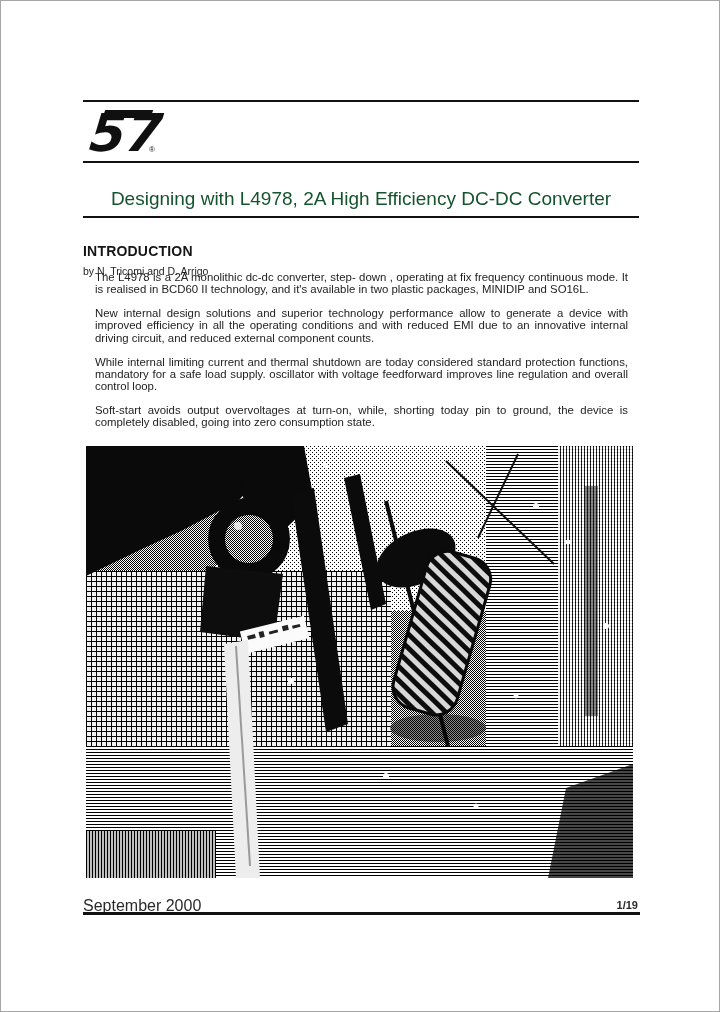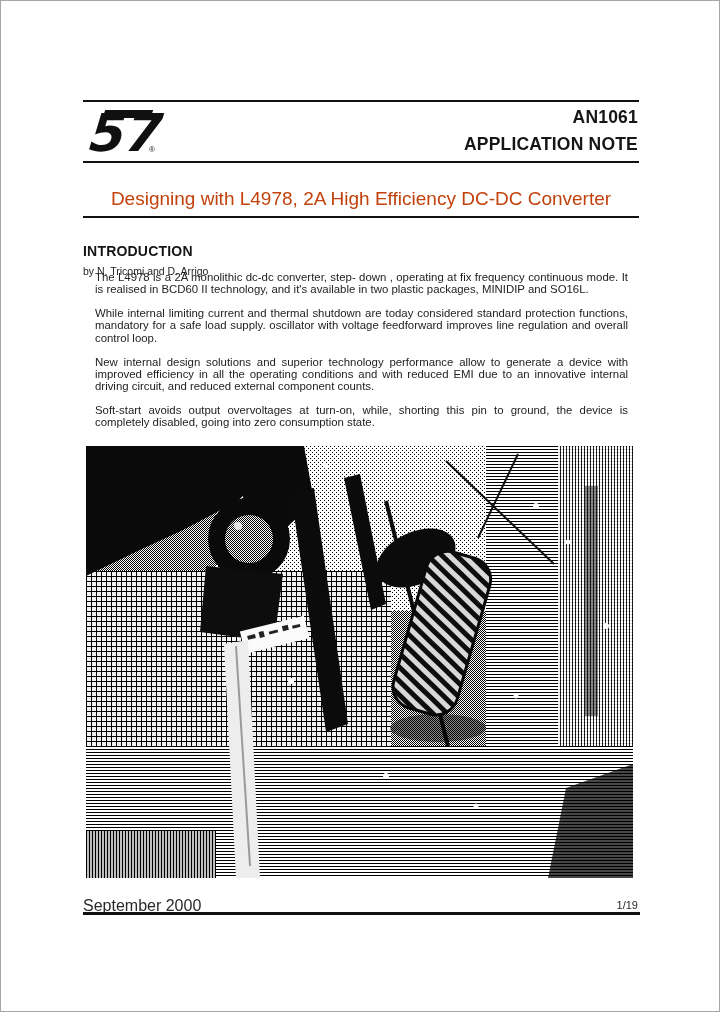--- a/index.html
+++ b/index.html
@@ -12,71 +12,67 @@
   .rule-title{top:215px;height:2px;}
   .rule-footer{top:911px;height:3px;width:557px;}
 
   .logo{position:absolute;left:84px;top:104px;width:80px;height:52px;}
   .logo .reg{position:absolute;left:64px;top:40px;font-size:8px;color:#222;}
 
   .doc-id{position:absolute;right:81px;top:103px;text-align:right;font-weight:bold;
           font-size:17.5px;line-height:27px;letter-spacing:.2px;color:#161616;}
 
   .title{position:absolute;left:82px;top:187px;width:556px;margin:0;text-align:center;
-         font-size:19px;font-weight:normal;color:#c2410c;white-space:nowrap;}
+         font-size:19px;font-weight:normal;color:#14532d;white-space:nowrap;}
 
   .byline{position:absolute;left:82px;top:220px;width:556px;text-align:left;
           font-weight:normal;font-size:10.5px;color:#1d1d1d;margin-top:44px;}
 
   .intro{position:absolute;left:82px;top:241px;width:557px;}
   .intro h2{margin:1px 0 3px 0;font-size:14px;letter-spacing:.2px;color:#151515;}
   .intro p{margin:12px;font-size:11.4px;line-height:12.15px;text-align:justify;color:#222;}
 
   .photo{position:absolute;left:85px;top:445px;width:547px;height:432px;margin:0;}
   .photo svg{display:block;}
 
   .footer-date{position:absolute;left:82px;top:896px;font-size:16px;color:#2a2a2a;}
-  .footer-page{position:absolute;right:81px;top:898px;font-size:11px;color:#2a2a2a;}
+  .footer-page{position:absolute;right:81px;top:898px;font-size:11px;color:#2a2a2a;font-weight:bold;}
 </style>
 </head>
 <body>
 
 <div class="page">
 
   <div class="rule rule-top"></div>
 
   <div class="logo">
     <svg width="80" height="52" viewBox="0 0 80 52">
       <g transform="skewX(-6)" fill="#101010">
         <text x="8" y="46" font-family="DejaVu Sans, sans-serif" font-size="52" font-weight="bold" font-style="italic">57</text>
         <rect x="22" y="5" width="48" height="8" transform="skewX(-14)"></rect>
       </g>
     </svg>
     <span class="reg">®</span>
   </div>
 
-  <div class="doc-id">
-    <div>AN1061</div>
-    <div>APPLICATION NOTE</div>
-  </div>
 
   <div class="rule rule-header"></div>
 
   <h1 class="title">Designing with L4978,  2A High Efficiency DC-DC Converter</h1>
 
   <div class="rule rule-title"></div>
 
   <div class="byline">by N. Tricomi and D. Arrigo</div>
 
   <section class="intro">
     <h2>INTRODUCTION</h2>
     <p>The L4978 is a 2A monolithic dc-dc converter, step- down , operating at fix frequency continuous mode. It is realised in BCD60 II  technology, and it's available in two plastic packages, MINIDIP and SO16L.</p>
+    <p>New internal design solutions and superior technology performance allow to generate  a device with  improved efficiency in all the operating conditions and with   reduced EMI due to an innovative internal driving circuit, and reduced external component counts.</p>
     <p>While internal limiting current and thermal  shutdown  are today considered standard protection functions, mandatory for a safe load supply. oscillator with voltage feedforward  improves line regulation and overall control loop.</p>
-    <p>New internal design solutions and superior technology performance allow to generate  a device with  improved efficiency in all the operating conditions and with   reduced EMI due to an innovative internal driving circuit, and reduced external component counts.</p>
-    <p>Soft-start  avoids output overvoltages at turn-on, while, shorting this pin to ground, the device is completely disabled, going into zero consumption state.</p>
+    <p>Soft-start  avoids output overvoltages at turn-on, while, shorting today pin to ground, the device is completely disabled, going into zero consumption state.</p>
   </section>
 
   <figure class="photo">
     <svg width="547" height="432" viewBox="0 0 547 432">
       <defs>
         <pattern id="pc" width="2" height="2" patternUnits="userSpaceOnUse">
           <rect width="2" height="2" fill="#ffffff"></rect>
           <rect width="1" height="1" fill="#000"></rect>
           <rect x="1" y="1" width="1" height="1" fill="#000"></rect>
         </pattern>

